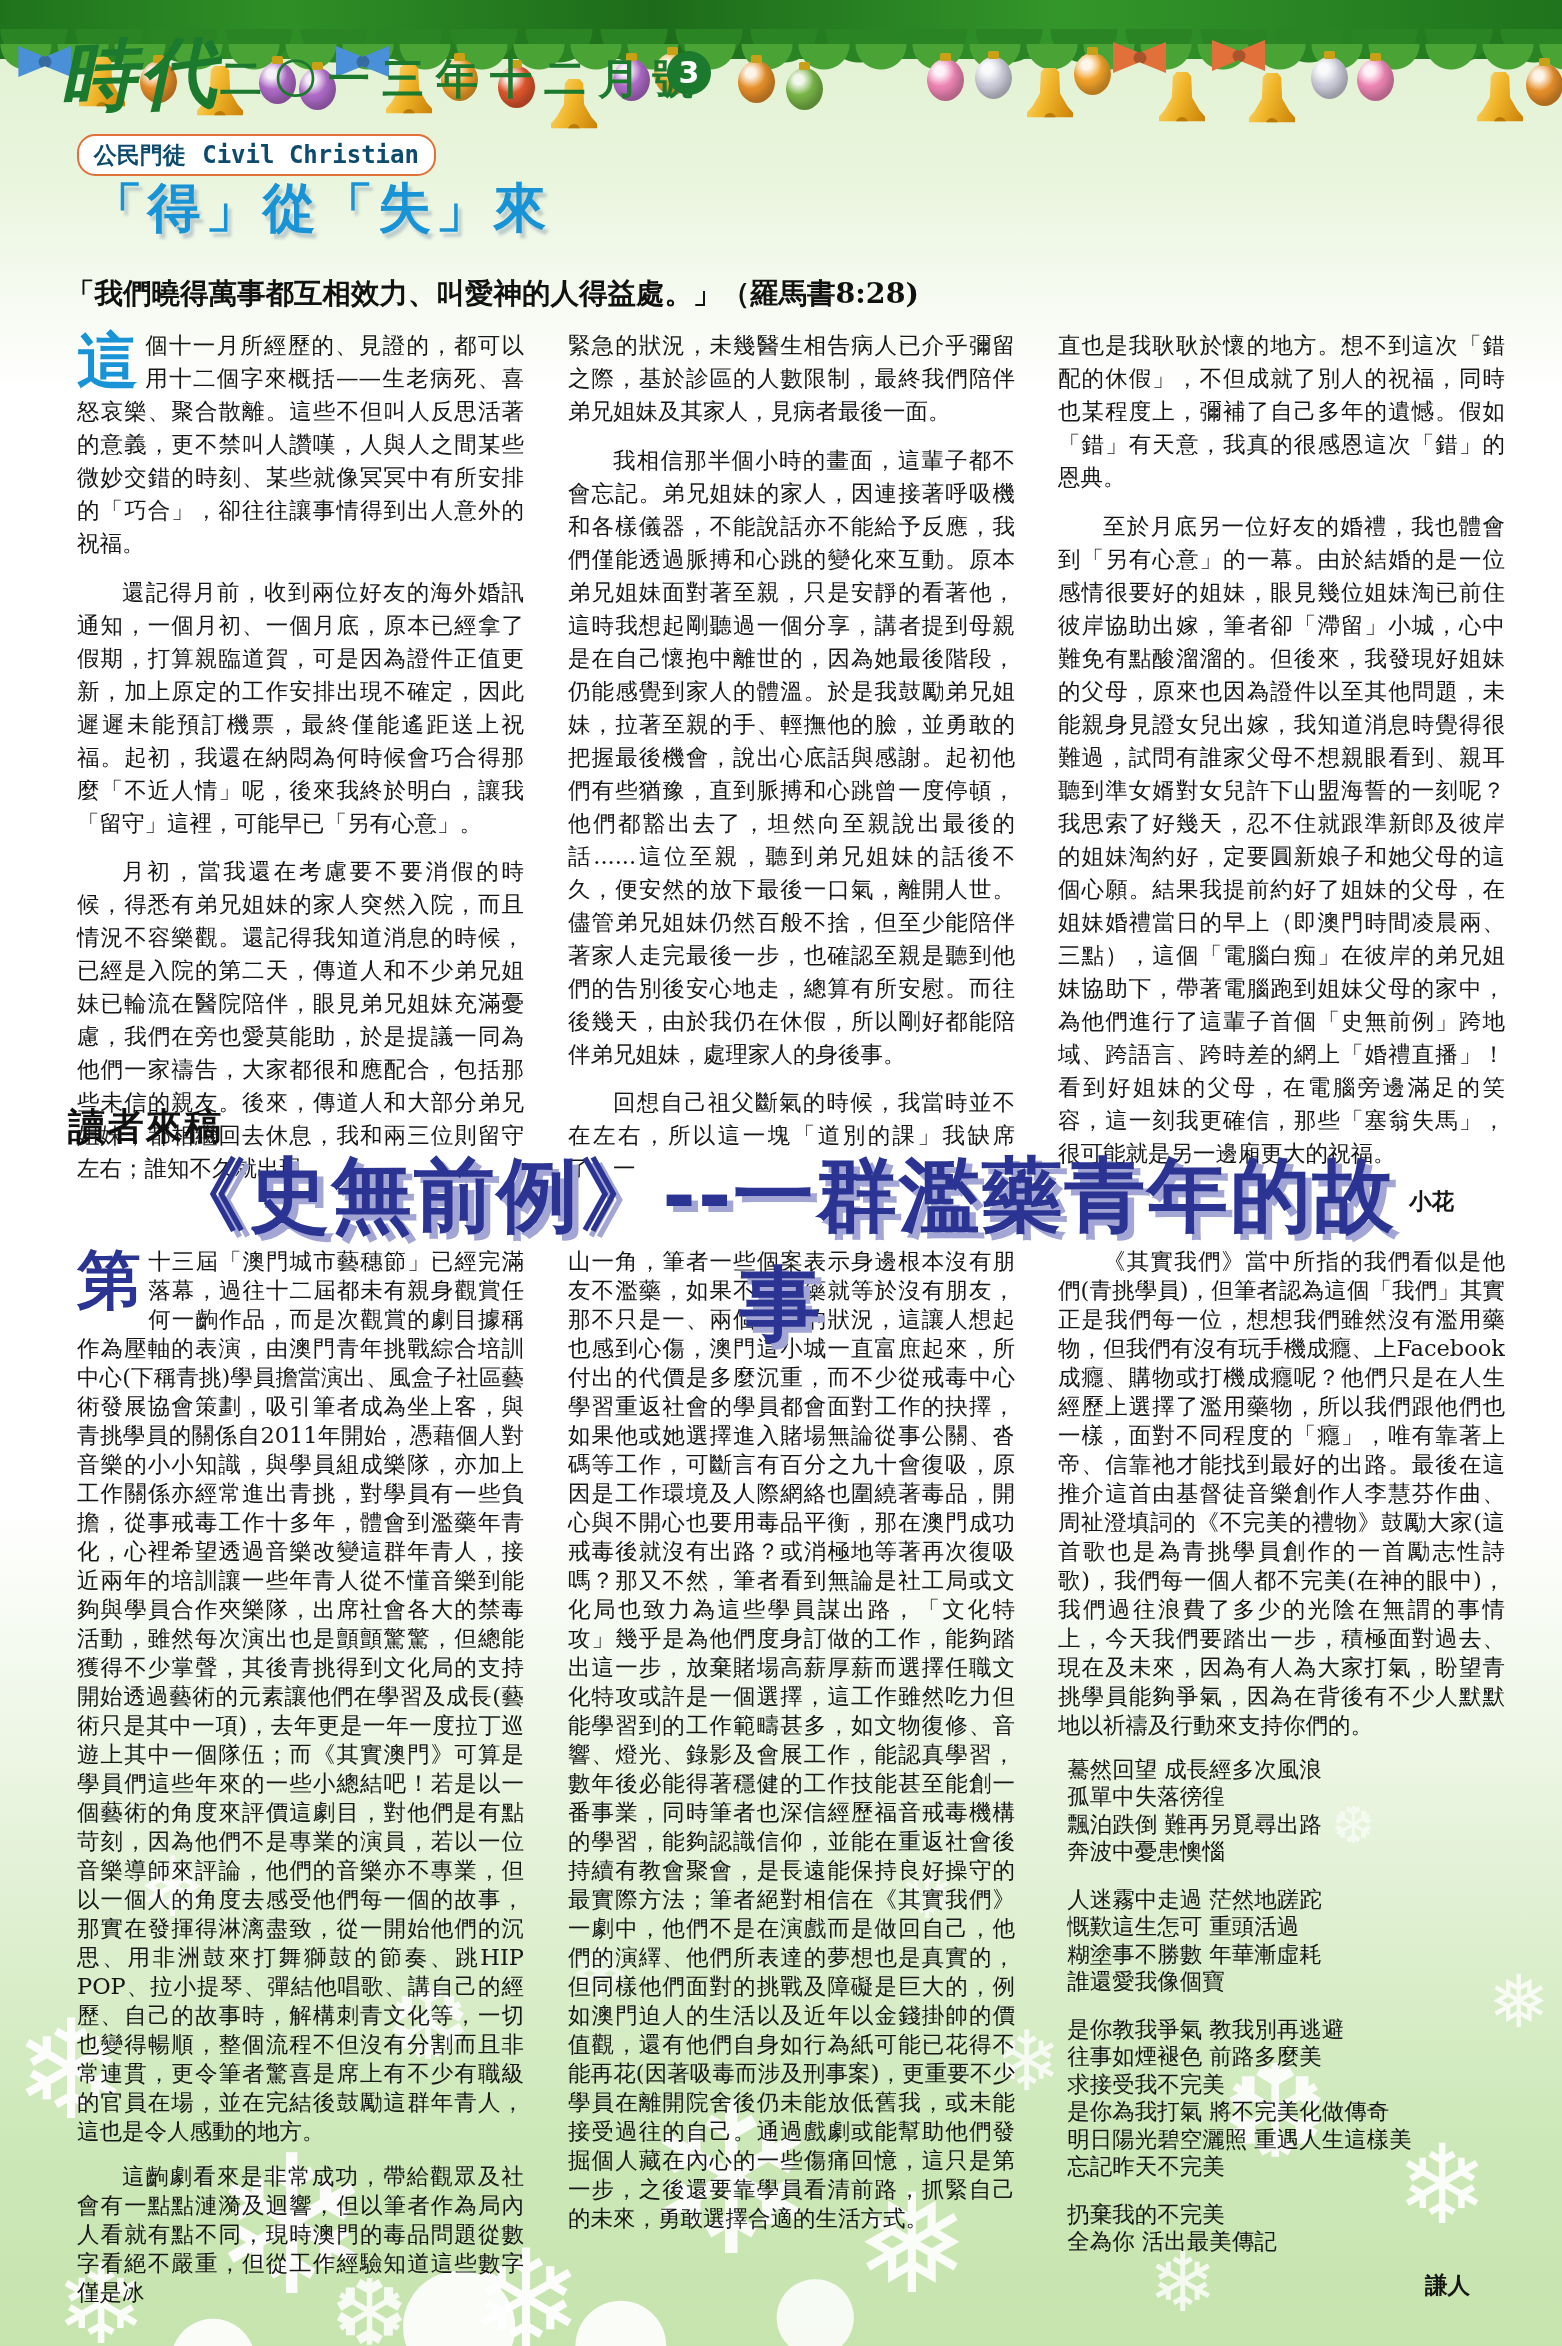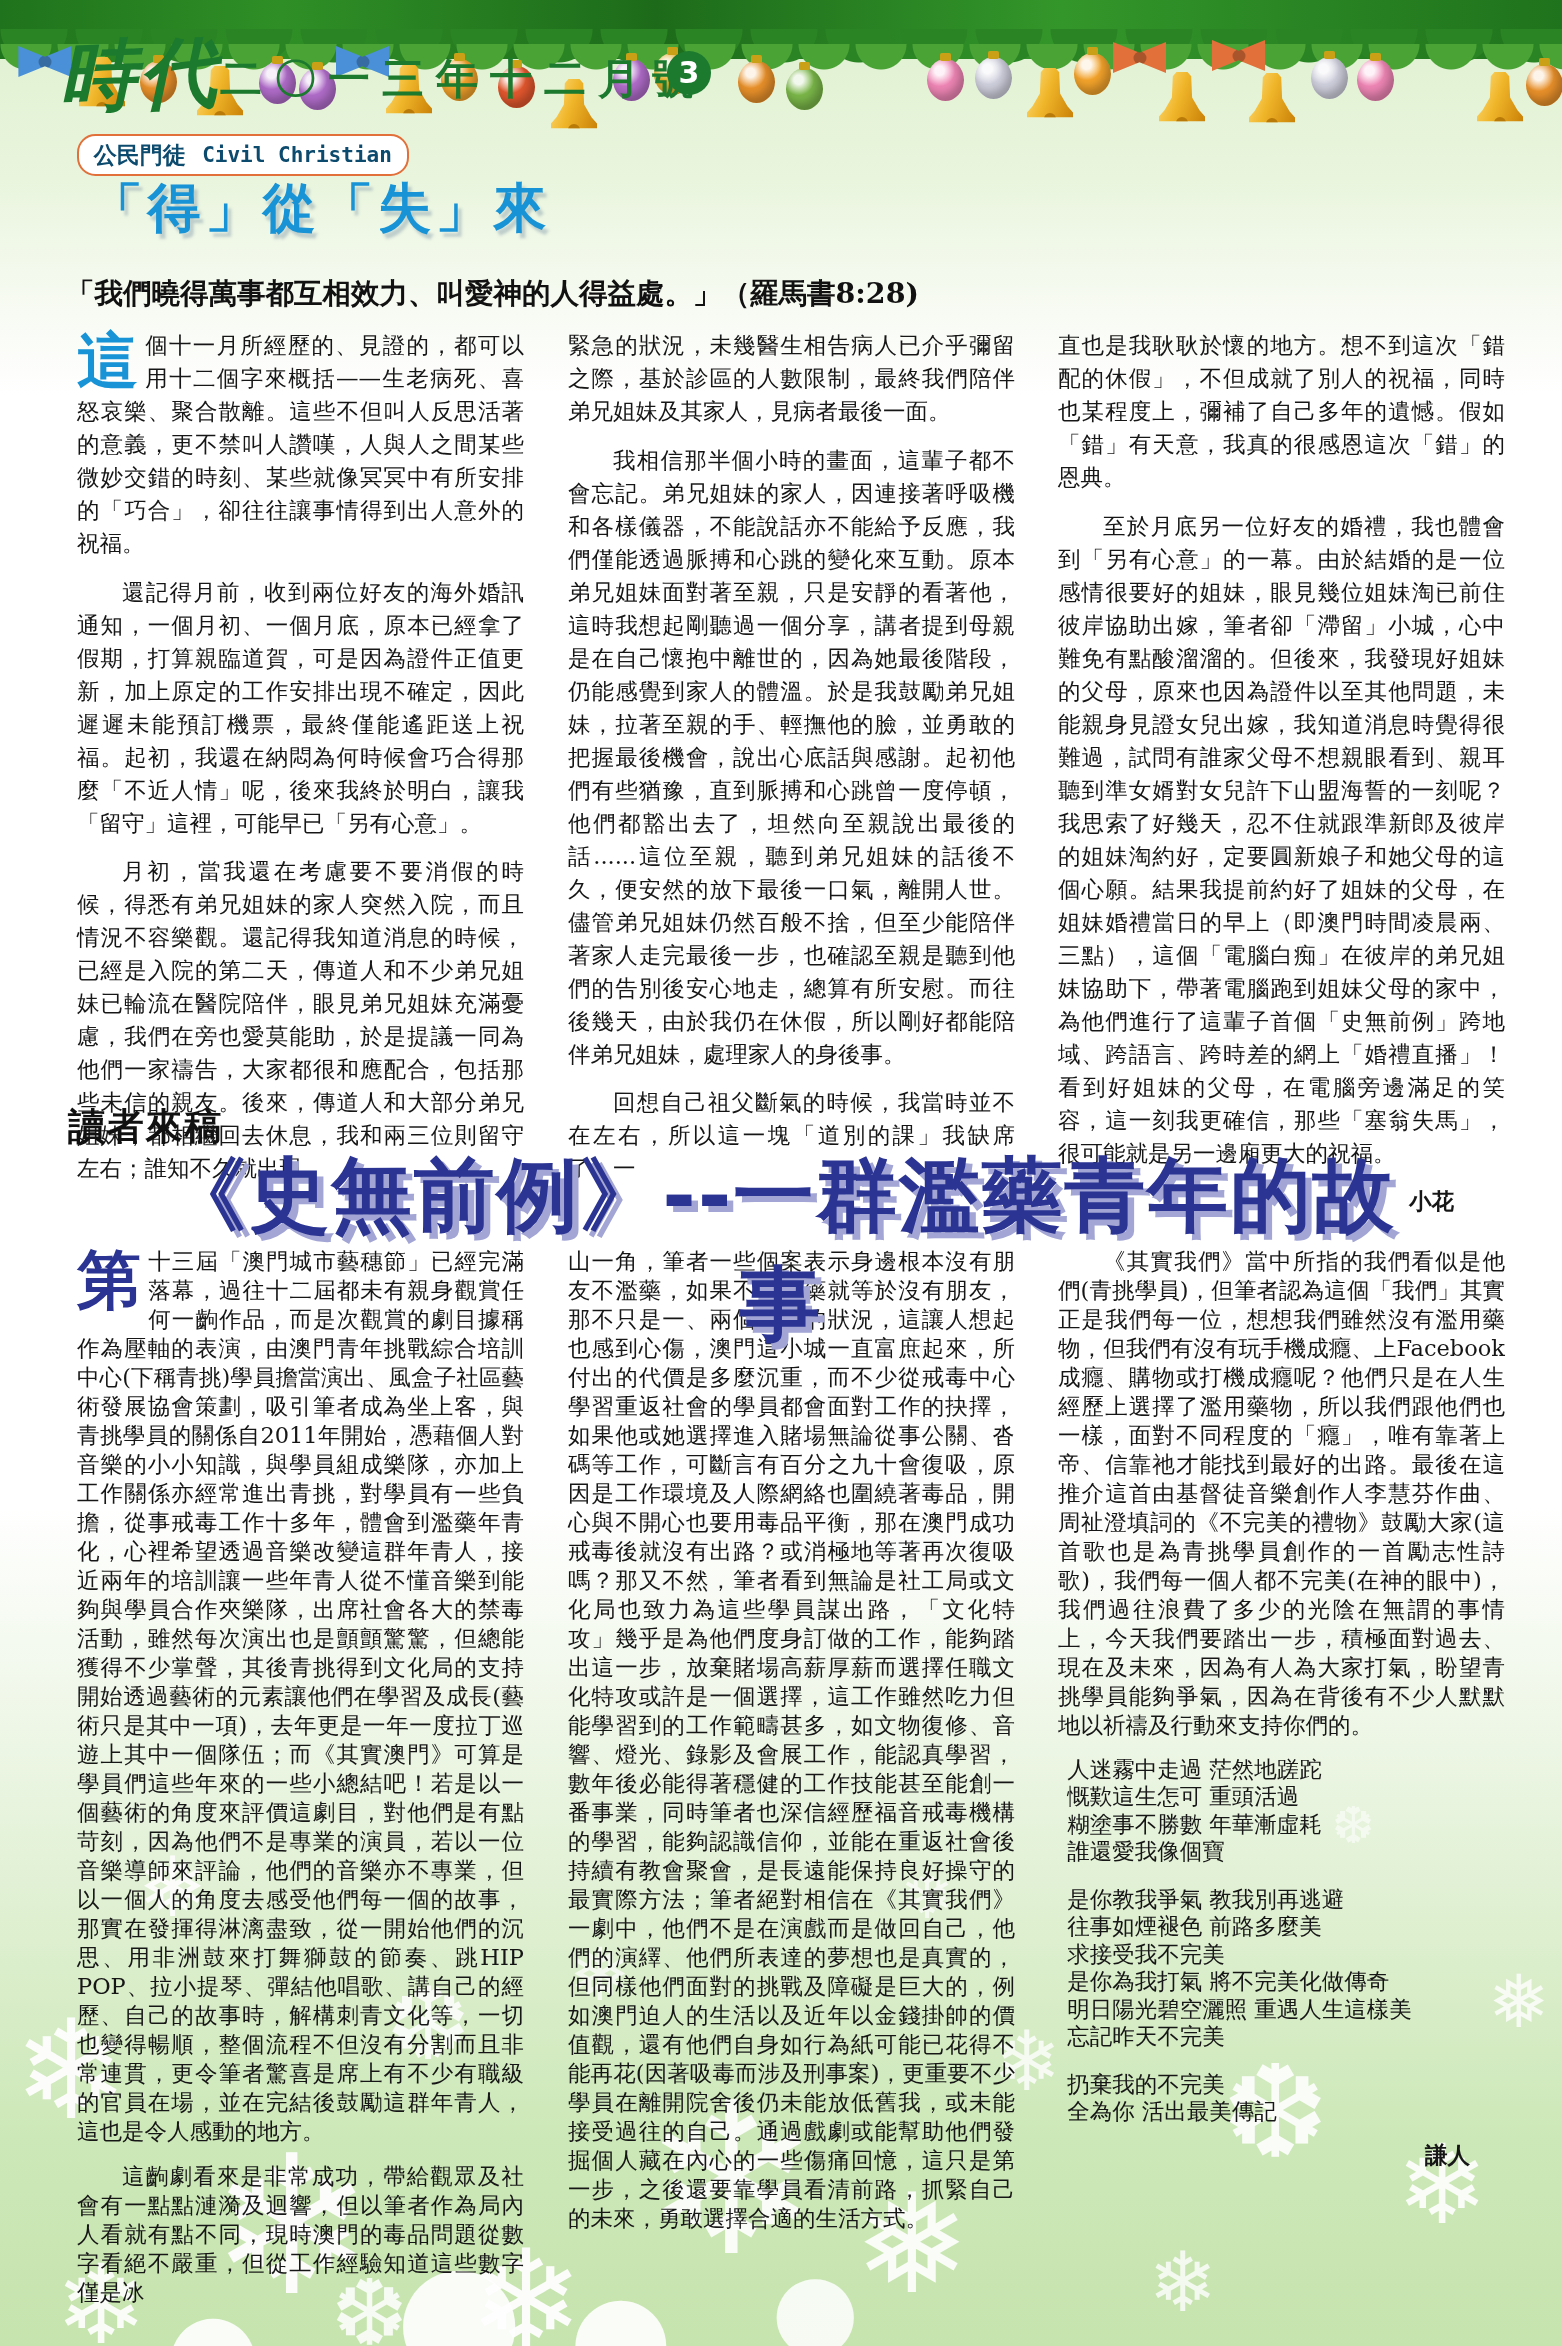--- a/index.html
+++ b/index.html
@@ -43,21 +43,21 @@
        color:var(--masthead-green,#1b7a2e);letter-spacing:3.7px;transform:rotate(-2deg);}
   .issue{position:absolute;left:220px;top:51px;z-index:5;font-size:42px;font-weight:bold;
        color:var(--masthead-green,#1b7a2e);letter-spacing:12px;font-family:"DejaVu Sans","Liberation Sans",sans-serif;}
   .issue-circle{position:absolute;left:667px;top:51px;z-index:5;width:44px;height:44px;border-radius:50%;
        background:var(--masthead-green,#1b7a2e);color:#fff;font-size:30px;font-weight:bold;text-align:center;
        line-height:44px;font-family:"DejaVu Sans","Liberation Sans",sans-serif;}
   .badge{position:absolute;left:77px;top:134px;z-index:5;background:#fff;border:2.8px solid var(--badge-orange,#e2703a);
        border-radius:18.4px;padding:3.7px 14.7px;display:flex;gap:16.5px;align-items:center;
        font-family:"DejaVu Sans","Liberation Sans",sans-serif;font-weight:bold;color:#0c4a6e;}
   .badge .zh{font-size:23px;}
-  .badge .en{font-size:21px;font-family:"DejaVu Sans Mono","Liberation Mono",monospace;}
+  .badge .en{font-size:24px;font-family:"DejaVu Sans Mono","Liberation Mono",monospace;}
 
   
   .title1{position:absolute;left:90px;top:173px;z-index:5;font-size:53px;font-weight:900;
        color:var(--title1-blue,#1893d6);letter-spacing:4.6px;
        font-family:"DejaVu Sans","Liberation Sans",sans-serif;
        text-shadow:3.7px 4.6px 2.8px rgba(100,130,155,.35);}
   .verse{position:absolute;left:66px;top:275px;z-index:5;font-size:28.5px;font-weight:bold;color:#111;}
 
   .col{position:absolute;width:447px;z-index:2;color:#161616;text-align:justify;}
   .col p{margin:0;font-size:22.5px;}
@@ -163,20 +163,24 @@
 
   <div class="col a2 c1">
     <p><span class="dropcap dc-navy">第</span><span>十三屆「澳門城市藝穗節」已經完滿落幕，過往十二屆都未有親身觀賞任何一齣作品，而是次觀賞的劇目據稱作為壓軸的表演，由澳門青年挑戰綜合培訓中心(下稱青挑)學員擔當演出、風盒子社區藝術發展協會策劃，吸引筆者成為坐上客，與青挑學員的關係自2011年開始，憑藉個人對音樂的小小知識，與學員組成樂隊，亦加上工作關係亦經常進出青挑，對學員有一些負擔，從事戒毒工作十多年，體會到濫藥年青化，心裡希望透過音樂改變這群年青人，接近兩年的培訓讓一些年青人從不懂音樂到能夠與學員合作夾樂隊，出席社會各大的禁毒活動，雖然每次演出也是顫顫驚驚，但總能獲得不少掌聲，其後青挑得到文化局的支持開始透過藝術的元素讓他們在學習及成長(藝術只是其中一項)，去年更是一年一度拉丁巡遊上其中一個隊伍；而《其實澳門》可算是學員們這些年來的一些小總結吧！若是以一個藝術的角度來評價這劇目，對他們是有點苛刻，因為他們不是專業的演員，若以一位音樂導師來評論，他們的音樂亦不專業，但以一個人的角度去感受他們每一個的故事，那實在發揮得淋漓盡致，從一開始他們的沉思、用非洲鼓來打舞獅鼓的節奏、跳HIP POP、拉小提琴、彈結他唱歌、講自己的經歷、自己的故事時，解構刺青文化等，一切也變得暢順，整個流程不但沒有分割而且非常連貫，更令筆者驚喜是席上有不少有職級的官員在場，並在完結後鼓勵這群年青人，這也是令人感動的地方。</span></p>
     <p class="indent">這齣劇看來是非常成功，帶給觀眾及社會有一點點漣漪及迴響，但以筆者作為局內人看就有點不同，現時澳門的毒品問題從數字看絕不嚴重，但從工作經驗知道這些數字僅是冰</p>
   </div>
   <div class="col a2 c2">
     <p>山一角，筆者一些個案表示身邊根本沒有朋友不濫藥，如果不去濫藥就等於沒有朋友，那不只是一、兩個個案的狀況，這讓人想起也感到心傷，澳門這小城一直富庶起來，所付出的代價是多麼沉重，而不少從戒毒中心學習重返社會的學員都會面對工作的抉擇，如果他或她選擇進入賭場無論從事公關、沓碼等工作，可斷言有百分之九十會復吸，原因是工作環境及人際網絡也圍繞著毒品，開心與不開心也要用毒品平衡，那在澳門成功戒毒後就沒有出路？或消極地等著再次復吸嗎？那又不然，筆者看到無論是社工局或文化局也致力為這些學員謀出路，「文化特攻」幾乎是為他們度身訂做的工作，能夠踏出這一步，放棄賭場高薪厚薪而選擇任職文化特攻或許是一個選擇，這工作雖然吃力但能學習到的工作範疇甚多，如文物復修、音響、燈光、錄影及會展工作，能認真學習，數年後必能得著穩健的工作技能甚至能創一番事業，同時筆者也深信經歷福音戒毒機構的學習，能夠認識信仰，並能在重返社會後持續有教會聚會，是長遠能保持良好操守的最實際方法；筆者絕對相信在《其實我們》一劇中，他們不是在演戲而是做回自己，他們的演繹、他們所表達的夢想也是真實的，但同樣他們面對的挑戰及障礙是巨大的，例如澳門迫人的生活以及近年以金錢掛帥的價值觀，還有他們自身如行為紙可能已花得不能再花(因著吸毒而涉及刑事案)，更重要不少學員在離開院舍後仍未能放低舊我，或未能接受過往的自己。通過戲劇或能幫助他們發掘個人藏在內心的一些傷痛回憶，這只是第一步，之後還要靠學員看清前路，抓緊自己的未來，勇敢選擇合適的生活方式。</p>
   </div>
   <div class="col a2 c3">
     <p class="indent">《其實我們》當中所指的我們看似是他們(青挑學員)，但筆者認為這個「我們」其實正是我們每一位，想想我們雖然沒有濫用藥物，但我們有沒有玩手機成癮、上Facebook成癮、購物或打機成癮呢？他們只是在人生經歷上選擇了濫用藥物，所以我們跟他們也一樣，面對不同程度的「癮」，唯有靠著上帝、信靠祂才能找到最好的出路。最後在這推介這首由基督徒音樂創作人李慧芬作曲、周祉澄填詞的《不完美的禮物》鼓勵大家(這首歌也是為青挑學員創作的一首勵志性詩歌)，我們每一個人都不完美(在神的眼中)，我們過往浪費了多少的光陰在無謂的事情上，今天我們要踏出一步，積極面對過去、現在及未來，因為有人為大家打氣，盼望青挑學員能夠爭氣，因為在背後有不少人默默地以祈禱及行動來支持你們的。</p>
+    <p class="poem">驀然回望 成長經多次風浪
+孤單中失落徬徨
+飄泊跌倒 難再另覓尋出路
+奔波中憂患懊惱</p>
     <p class="poem">人迷霧中走過 茫然地蹉跎
 慨歎這生怎可 重頭活過
 糊塗事不勝數 年華漸虛耗
 誰還愛我像個寶</p>
     <p class="poem">是你教我爭氣 教我別再逃避
 往事如煙褪色 前路多麼美
 求接受我不完美
 是你為我打氣 將不完美化做傳奇
 明日陽光碧空灑照 重遇人生這樣美
 忘記昨天不完美</p>

